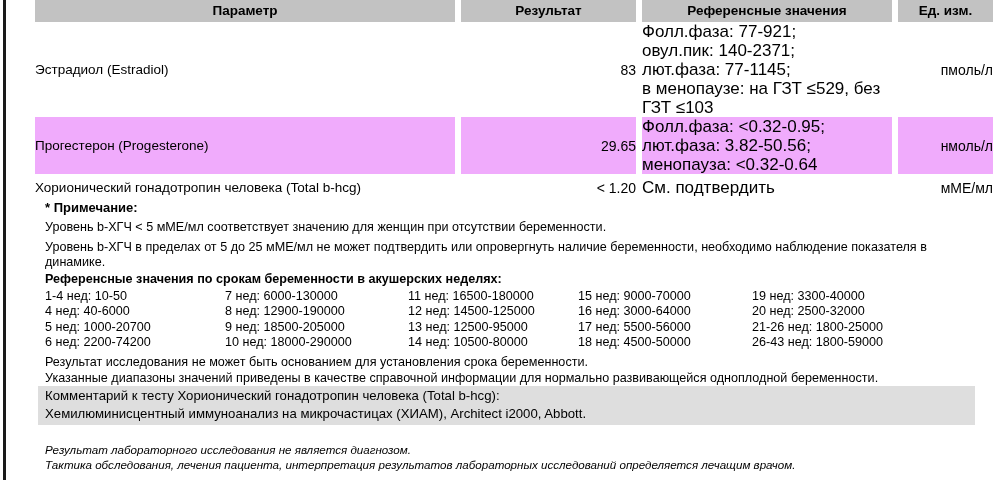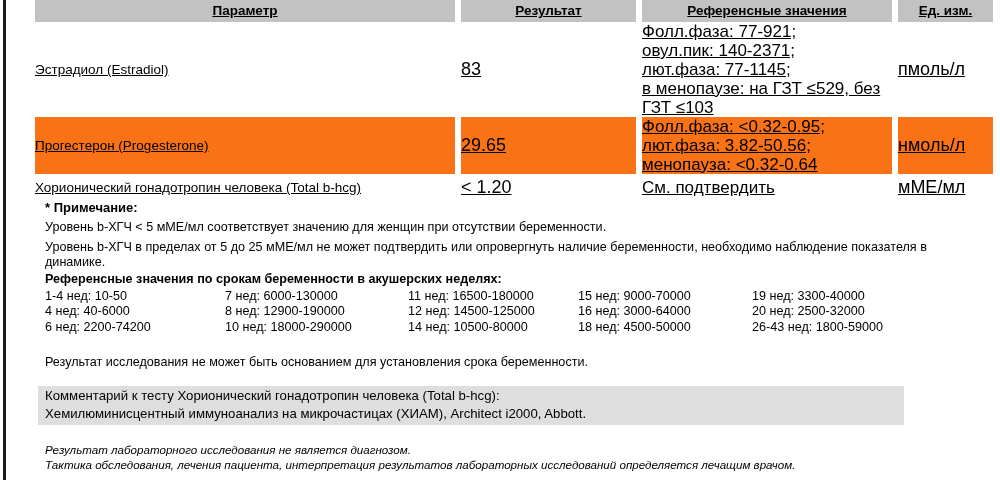--- a/index.html
+++ b/index.html
@@ -39,49 +39,48 @@
     top: 0px;
     width: 940px;
     border-collapse: collapse;
     table-layout: fixed;
     font-size: 13px;
   }
   #results-table td, #results-table th {
     padding: 0;
     vertical-align: middle;
     border: 0;
-    text-decoration: underline;
   }
   .col-param   { width: 420px; }
   .col-result  { width: 175px; }
   .col-ref     { width: 250px; }
   .col-unit    { width: 95px;  }
 
   .hdr {
     background: #c2c2c2;
     font-weight: bold;
     font-size: 13.5px;
     text-align: center;
     height: 22px;
     line-height: 22px;
     white-space: nowrap;
   }
   .hdr.gap { background: #ffffff; }
   .cellgap { background: #ffffff; width: 6px; }
 
-  .row-shaded td.shade { background: #f97316; }
+  .row-shaded td.shade { background: #f0abfc; }
 
   td.param {
     text-align: left;
     padding-left: 12px;
     font-size: 13.5px;
   }
   td.result, td.unit {
-    text-align: left;
-    font-size: 18px;
+    text-align: right;
+    font-size: 14px;
   }
   td.ref {
     font-size: 17px;
     line-height: 19px;
     padding: 4px 6px;
   }
 
   
   .note {
     position: absolute;
@@ -118,21 +117,21 @@
   .wcol2 { width: 183px; }
   .wcol3 { width: 170px; }
   .wcol4 { width: 174px; }
   .wcol5 { width: 213px; }
 
   
   #comment-block {
     position: absolute;
     left: 38px;
     top: 386px;
-    width: 866px;
+    width: 937px;
     background: #dedede;
     padding: 1px 0 2px 0;
   }
   #comment-block .cline {
     padding-left: 7px;
     font-size: 13.2px;
     line-height: 18px;
     white-space: nowrap;
   }
   #comment-block .cline.italic { }
@@ -235,32 +234,40 @@
           <td>19 нед: 3300-40000</td>
         </tr>
         <tr>
           <td>4 нед: 40-6000</td>
           <td>8 нед: 12900-190000</td>
           <td>12 нед: 14500-125000</td>
           <td>16 нед: 3000-64000</td>
           <td>20 нед: 2500-32000</td>
         </tr>
         <tr>
+          <td>5 нед: 1000-20700</td>
+          <td>9 нед: 18500-205000</td>
+          <td>13 нед: 12500-95000</td>
+          <td>17 нед: 5500-56000</td>
+          <td>21-26 нед: 1800-25000</td>
+        </tr>
+        <tr>
           <td>6 нед: 2200-74200</td>
           <td>10 нед: 18000-290000</td>
           <td>14 нед: 10500-80000</td>
           <td>18 нед: 4500-50000</td>
           <td>26-43 нед: 1800-59000</td>
         </tr>
       </tbody>
     </table>
   </div>
 
   <div class="note" style="top:355px;">Результат исследования не может быть основанием для установления срока беременности.</div>
 
+  <div class="note" style="top:371px;">Указанные диапазоны значений приведены в качестве справочной информации для нормально развивающейся одноплодной беременности.</div>
 
   <div id="comment-block">
     <div class="cline">Комментарий к тесту Хорионический гонадотропин человека (Total b-hcg):</div>
     <div class="cline italic">Хемилюминисцентный иммуноанализ на микрочастицах (ХИАМ), Architect i2000, Abbott.</div>
   </div>
 
   <div class="footer" style="top:458px;">Тактика обследования, лечения пациента, интерпретация результатов лабораторных исследований определяется лечащим врачом.</div>
   <div class="footer" style="top:443px;">Результат лабораторного исследования не является диагнозом.</div>
 
 </div>

